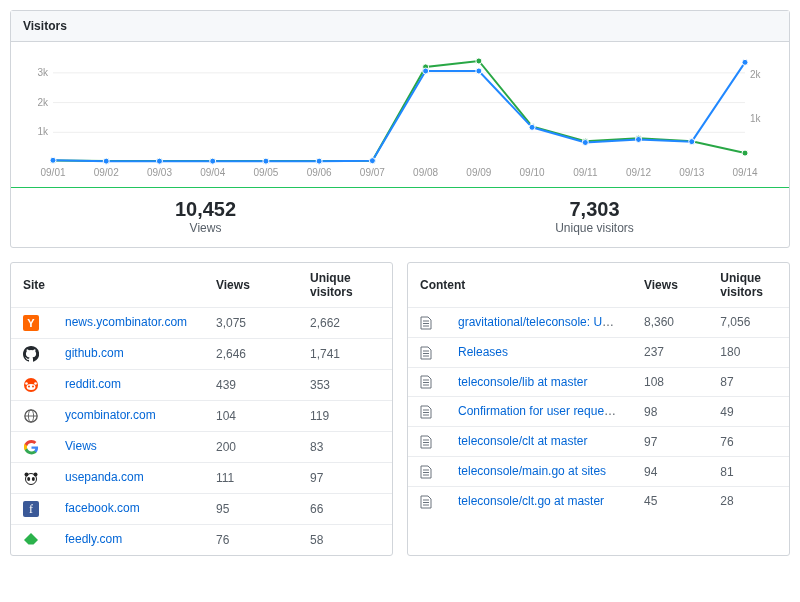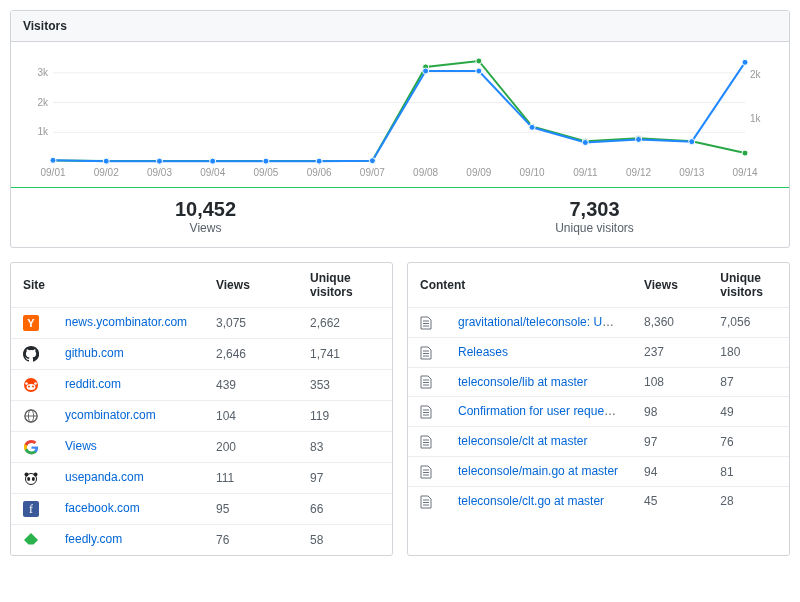--- a/index.html
+++ b/index.html
@@ -314,21 +314,21 @@
               </svg><a href="#" class="link">teleconsole/clt at master</a></td>
   <td class="num">97</td>
   <td class="num">76</td>
           </tr>
           <tr>
             <td class="content-cell"><svg class="file-ico" width="12" height="14" viewBox="0 0 12 14" style="vertical-align:middle;">
                 <path fill="none" stroke="#6a737d" stroke-width="1" d="M1 1h7l3 3v9H1z"></path>
                 <line x1="3" y1="5" x2="9" y2="5" stroke="#6a737d"></line>
                 <line x1="3" y1="7.5" x2="9" y2="7.5" stroke="#6a737d"></line>
                 <line x1="3" y1="10" x2="9" y2="10" stroke="#6a737d"></line>
-              </svg><a href="#" class="link">teleconsole/main.go at master</a></td>
+              </svg><a href="#" class="link">teleconsole/main.go at sites</a></td>
   <td class="num">94</td>
   <td class="num">81</td>
           </tr>
           <tr>
             <td class="content-cell"><svg class="file-ico" width="12" height="14" viewBox="0 0 12 14" style="vertical-align:middle;">
                 <path fill="none" stroke="#6a737d" stroke-width="1" d="M1 1h7l3 3v9H1z"></path>
                 <line x1="3" y1="5" x2="9" y2="5" stroke="#6a737d"></line>
                 <line x1="3" y1="7.5" x2="9" y2="7.5" stroke="#6a737d"></line>
                 <line x1="3" y1="10" x2="9" y2="10" stroke="#6a737d"></line>
               </svg><a href="#" class="link">teleconsole/clt.go at master</a></td>

